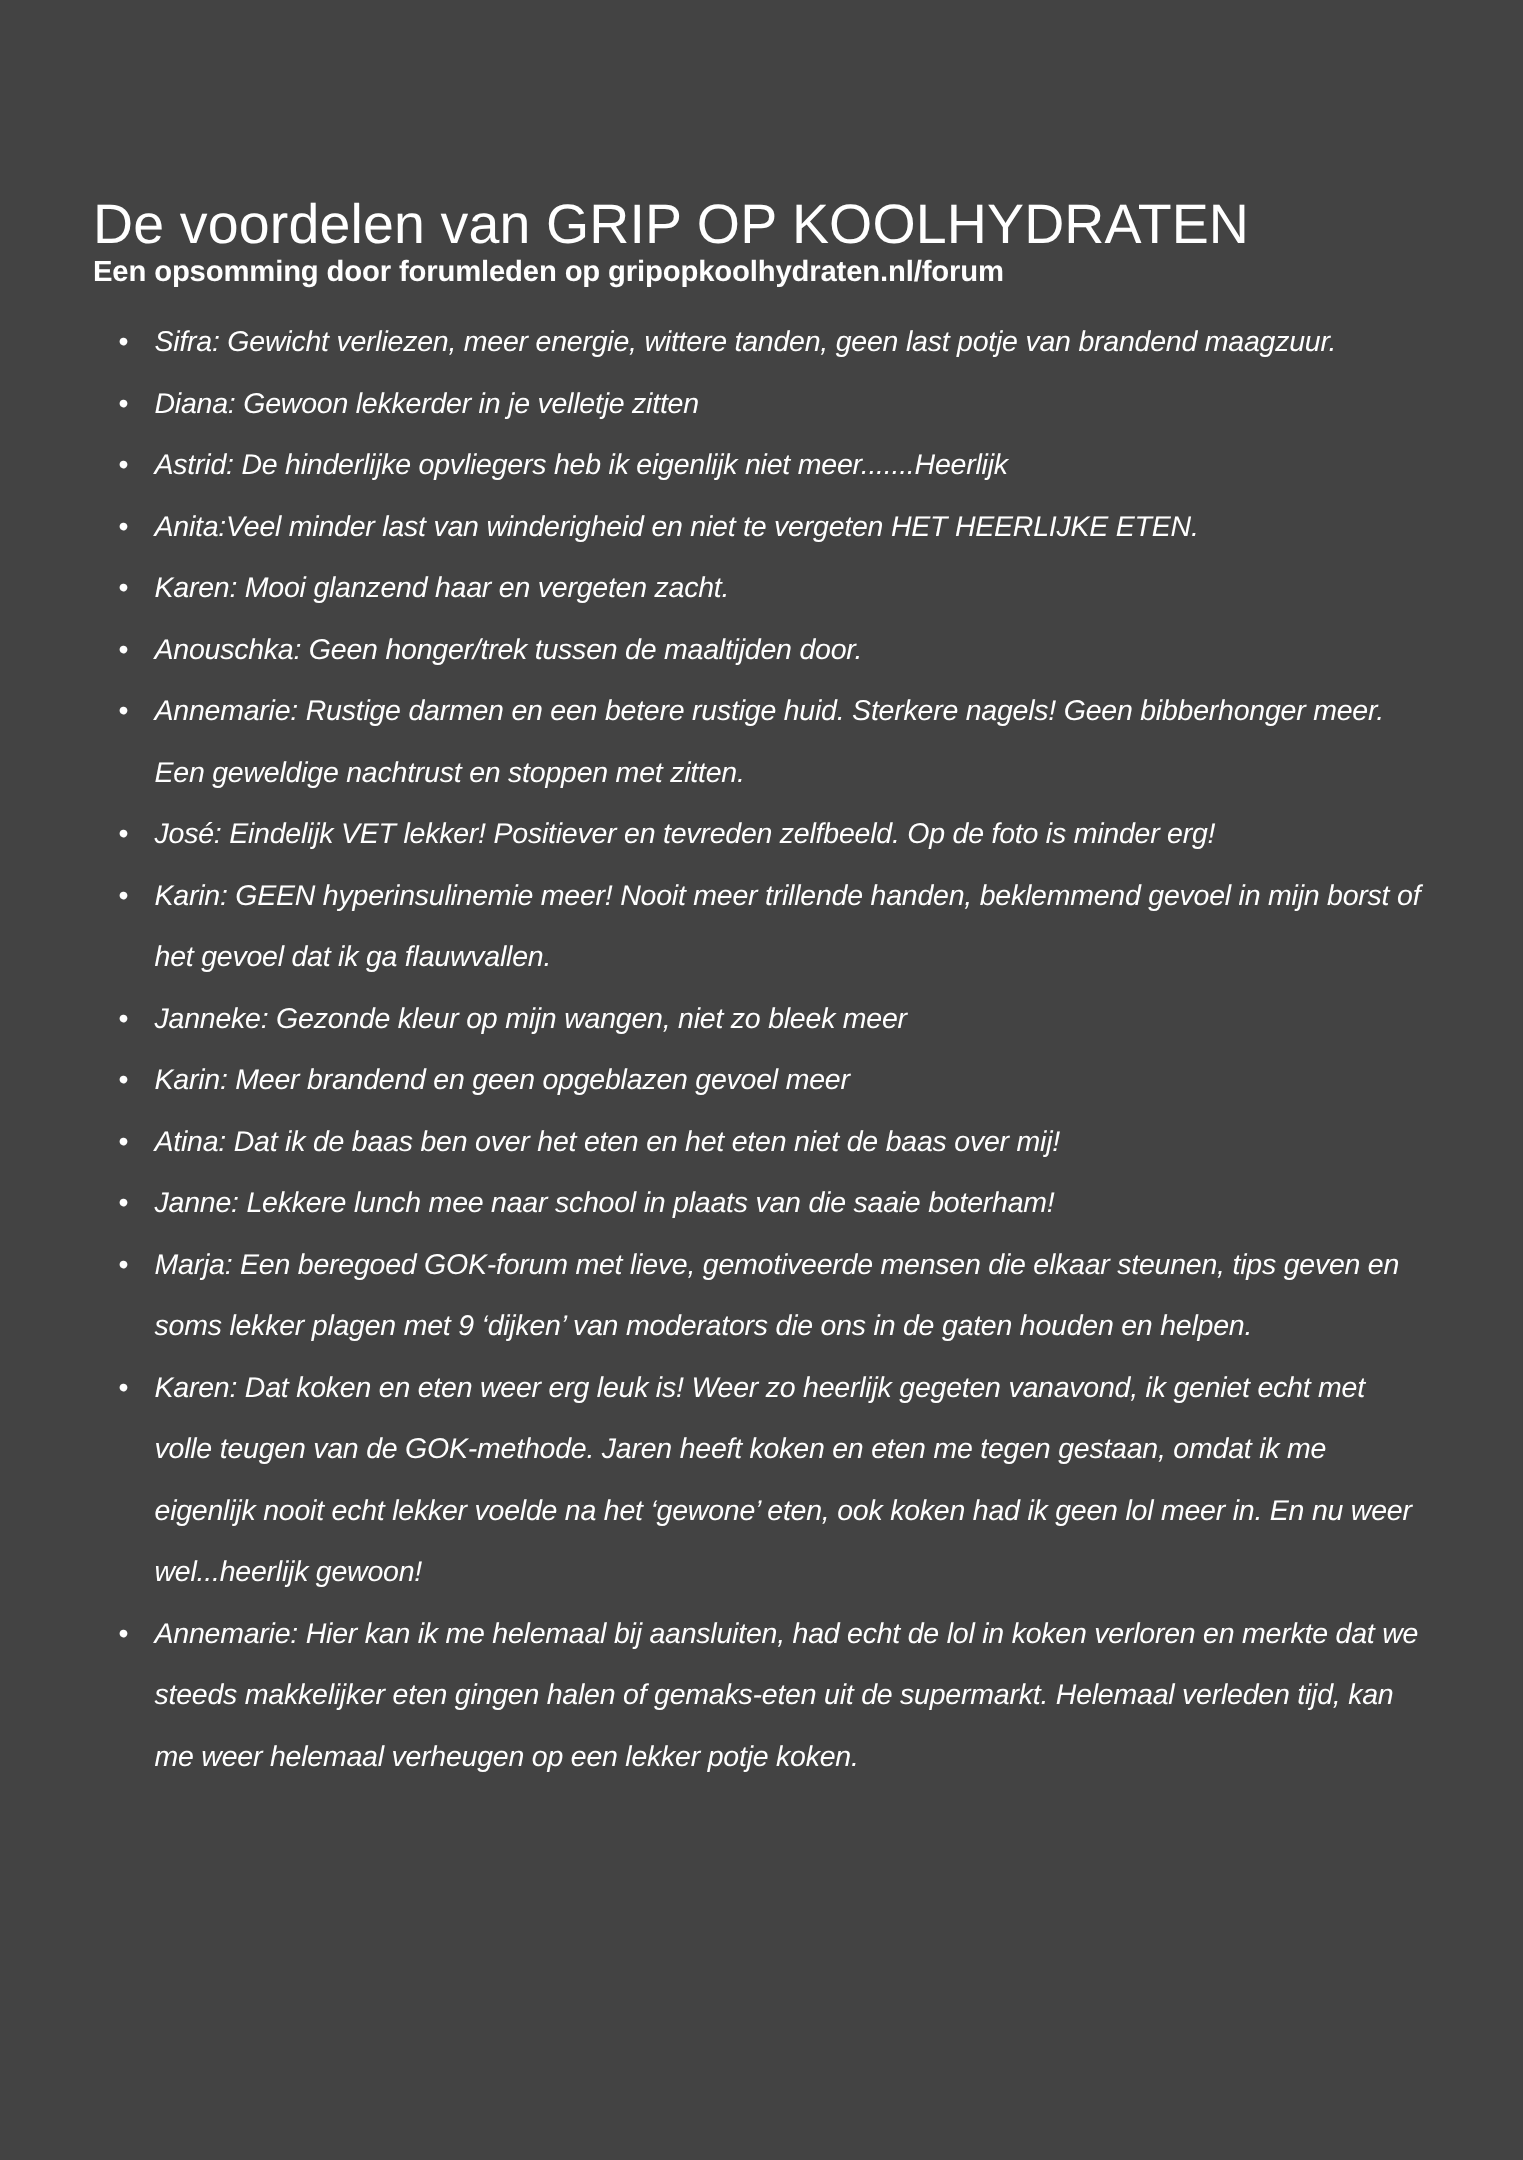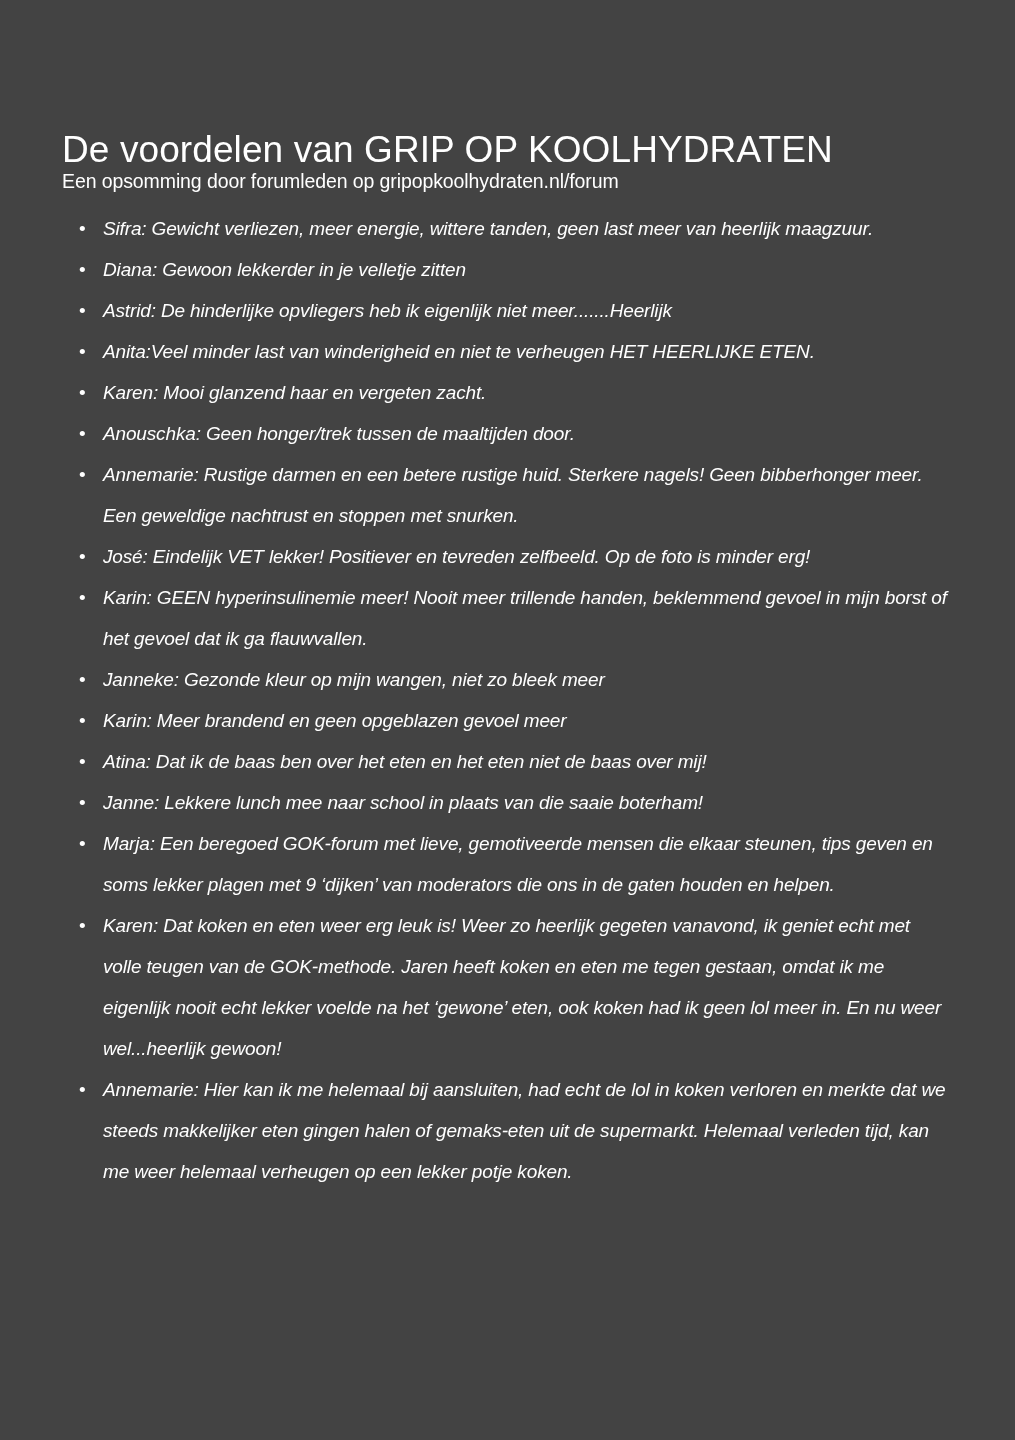--- a/index.html
+++ b/index.html
@@ -36,21 +36,21 @@
     white-space: nowrap;
     margin-top: 47px;
   }
 
   .subtitle {
     position: absolute;
     left: 62px;
     top: 170px;
     width: 900px;
     font-size: 19.5px;
-    font-weight: normal;
+    font-weight: bold;
     font-style: normal;
     letter-spacing: -0.1px;
     color: #ffffff;
   }
 
   .bullet-list {
     position: absolute;
     left: 62px;
     top: 208px;
     width: 885px;
@@ -92,45 +92,45 @@
 
 <div class="page">
 
   <h1 class="page-title">De voordelen van GRIP OP KOOLHYDRATEN</h1>
 
   <div class="subtitle">Een opsomming door forumleden op gripopkoolhydraten.nl/forum</div>
 
   <ul class="bullet-list">
       <li class="bullet-item">
         <span class="bullet-marker">•</span>
-        <span class="bullet-text">Sifra: Gewicht verliezen, meer energie, wittere tanden, geen last meer van heerlijk maagzuur.</span>
+        <span class="bullet-text">Sifra: Gewicht verliezen, meer energie, wittere tanden, geen last potje van brandend maagzuur.</span>
       </li>
       <li class="bullet-item">
         <span class="bullet-marker">•</span>
         <span class="bullet-text">Diana: Gewoon lekkerder in je velletje zitten</span>
       </li>
       <li class="bullet-item">
         <span class="bullet-marker">•</span>
         <span class="bullet-text">Astrid: De hinderlijke opvliegers heb ik eigenlijk niet meer.......Heerlijk</span>
       </li>
       <li class="bullet-item">
         <span class="bullet-marker">•</span>
-        <span class="bullet-text">Anita:Veel minder last van winderigheid en niet te verheugen HET HEERLIJKE ETEN.</span>
+        <span class="bullet-text">Anita:Veel minder last van winderigheid en niet te vergeten HET HEERLIJKE ETEN.</span>
       </li>
       <li class="bullet-item">
         <span class="bullet-marker">•</span>
         <span class="bullet-text">Karen: Mooi glanzend haar en vergeten zacht.</span>
       </li>
       <li class="bullet-item">
         <span class="bullet-marker">•</span>
         <span class="bullet-text">Anouschka: Geen honger/trek tussen de maaltijden door.</span>
       </li>
       <li class="bullet-item">
         <span class="bullet-marker">•</span>
-        <span class="bullet-text">Annemarie: Rustige darmen en een betere rustige huid. Sterkere nagels! Geen bibberhonger meer. Een geweldige nachtrust en stoppen met snurken.</span>
+        <span class="bullet-text">Annemarie: Rustige darmen en een betere rustige huid. Sterkere nagels! Geen bibberhonger meer. Een geweldige nachtrust en stoppen met zitten.</span>
       </li>
       <li class="bullet-item">
         <span class="bullet-marker">•</span>
         <span class="bullet-text">José: Eindelijk VET lekker! Positiever en tevreden zelfbeeld. Op de foto is minder erg!</span>
       </li>
       <li class="bullet-item">
         <span class="bullet-marker">•</span>
         <span class="bullet-text">Karin: GEEN hyperinsulinemie meer! Nooit meer trillende handen, beklemmend gevoel in mijn borst of het gevoel dat ik ga flauwvallen.</span>
       </li>
       <li class="bullet-item">

